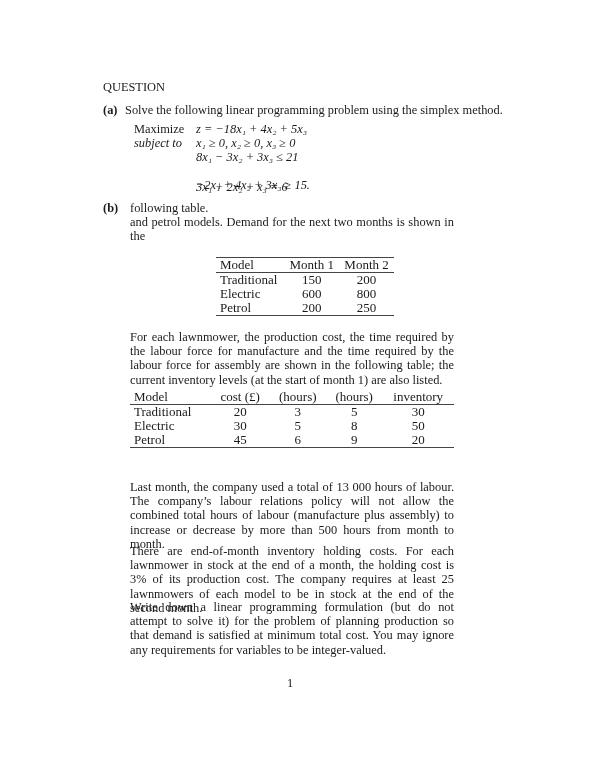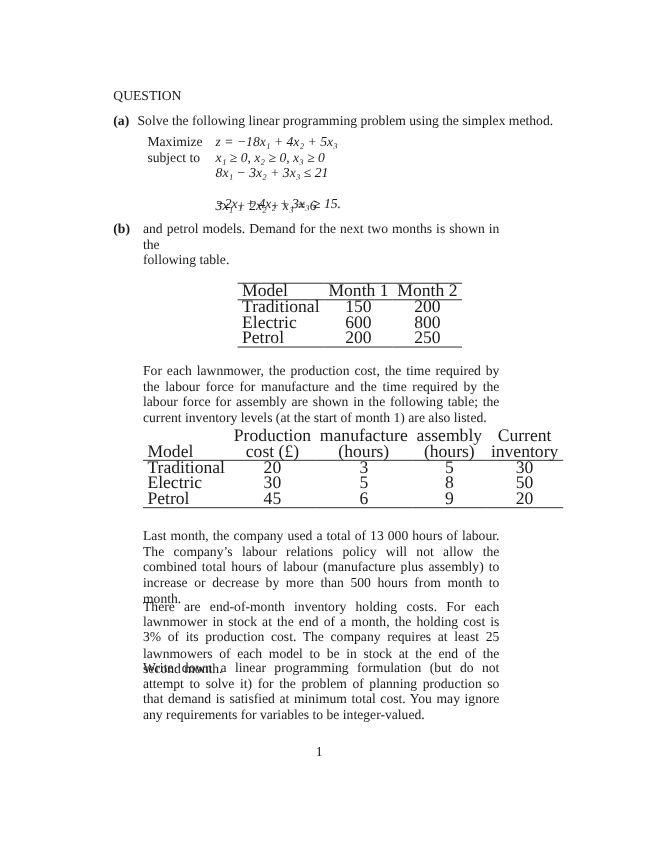--- a/index.html
+++ b/index.html
@@ -3,47 +3,47 @@
 <meta charset="utf-8">
 <style>
   html, body { margin:0; padding:0; background:#fff; }
   body { width:600px; height:776px; position:relative; overflow:hidden;
          font-family:"Liberation Serif","DejaVu Serif",serif; color:#1a1a1a; font-size:12.4px; }
   .line { position:absolute; white-space:nowrap; line-height:14px; }
   .just { position:absolute; left:130px; width:324px; text-align:justify; line-height:14.2px; }
   .just span.p { display:block; }
   .bold { font-weight:bold; }
   .math { font-style:italic; }
-  table { border-collapse:collapse; position:absolute; font-size:16px;font-family:Liberation Serif, serif; }
+  table { border-collapse:collapse; position:absolute; font-size:13px;font-family:Liberation Serif, serif; }
   td, th { padding:0 4px; line-height:14px; font-weight:normal; white-space:nowrap; }
   .rule-top { border-top:1px solid #444; }
   .rule-mid { border-bottom:0.8px solid #444; }
   .rule-bot { border-bottom:1px solid #444; }
   .c { text-align:center; }
   .l { text-align:left; }
 </style>
 </head>
 <body>
 
 <div class="line" style="left:103px;top:80px;">QUESTION</div>
 
 <div class="line bold" style="left:103px;top:103px;">(a)</div>
 <div class="line" style="left:125px;top:103px;">Solve the following linear programming problem using the simplex method.</div>
 <div class="line" style="left:134px;top:122px;">Maximize</div>
 <div class="line math" style="left:196px;top:122px;">z = −18x₁ + 4x₂ + 5x₃</div>
-<div class="line" style="left:134px;top:136px;">subject to</div>
+<div class="line" style="left:134px;top:136px;font-style:italic;">subject to</div>
 <div class="line math" style="left:196px;top:136px;">x₁ ≥ 0, x₂ ≥ 0, x₃ ≥ 0</div>
 <div class="line math" style="left:196px;top:150px;text-align:right;">8x₁ − 3x₂ + 3x₃ ≤ 21</div>
 <div class="line math" style="left:196px;top:180px;">3x₁ + 2x₂ + x₃ = 6</div>
 <div class="line math" style="left:196px;top:178px;">−2x₁ + 4x₂ + 3x₃ ≥ 15.</div>
 
 <div class="line bold" style="left:103px;top:201px;">(b)</div>
 <div class="just" style="top:201px;">
+  <span class="p">following table.</span>
   <span class="p" style="text-align-last:justify;">and petrol models. Demand for the next two months is shown in the</span>
-  <span class="p">following table.</span>
 </div>
 
 <table style="left:216px;top:257px;width:178px;">
   <tbody>
       <tr class="rule-top rule-mid">
     <th class="l">Model</th>
     <th class="c">Month 1</th>
     <th class="c">Month 2</th>
   </tr>
   <tr>
@@ -61,27 +61,20 @@
     <td class="c">200</td>
     <td class="c">250</td>
   </tr>
 </tbody>
   </table>
 
 <div class="just" style="top:330px;">For each lawnmower, the production cost, the time required by the labour force for manufacture and the time required by the labour force for assembly are shown in the following table; the current inventory levels (at the start of month 1) are also listed.</div>
 
 <table style="left:130px;top:390px;width:324px;">
   <tbody>
-  <tr>
-    <th class="l"></th>
-    <th class="c">Production</th>
-    <th class="c">manufacture</th>
-    <th class="c">assembly</th>
-    <th class="c">Current</th>
-  </tr>
   <tr class="rule-mid">
     <th class="l">Model</th>
     <th class="c">cost (£)</th>
     <th class="c">(hours)</th>
     <th class="c">(hours)</th>
     <th class="c">inventory</th>
   </tr>
   <tr>
     <td class="l">Traditional</td>
     <td class="c">20</td>

